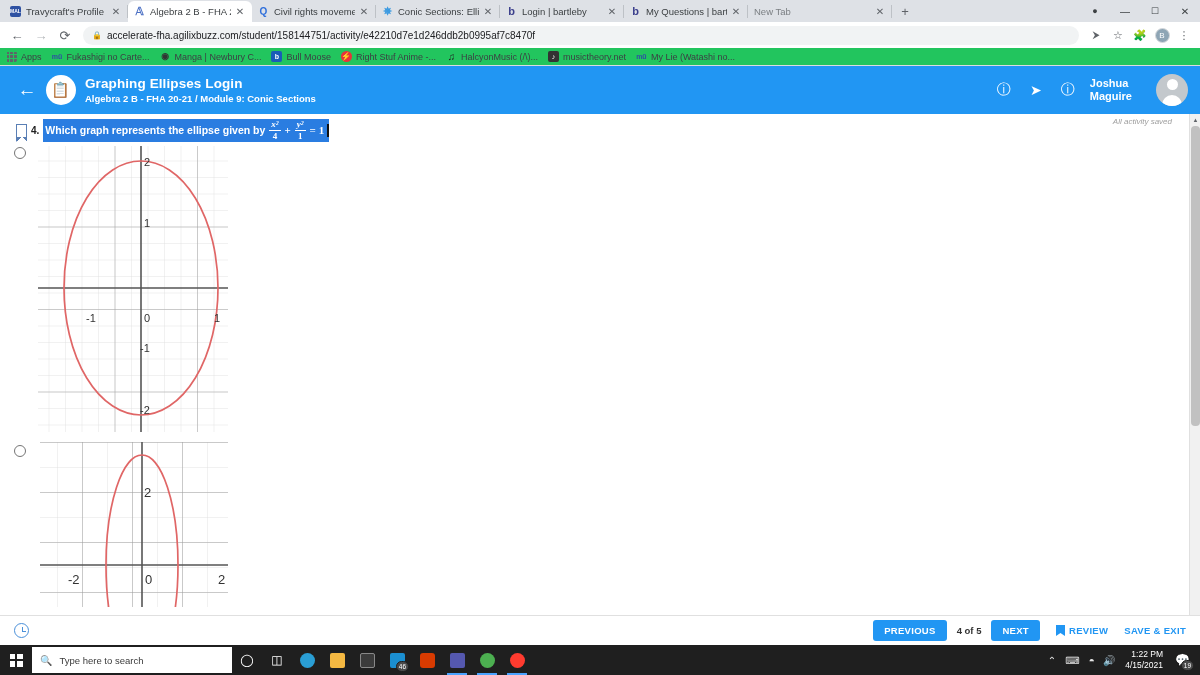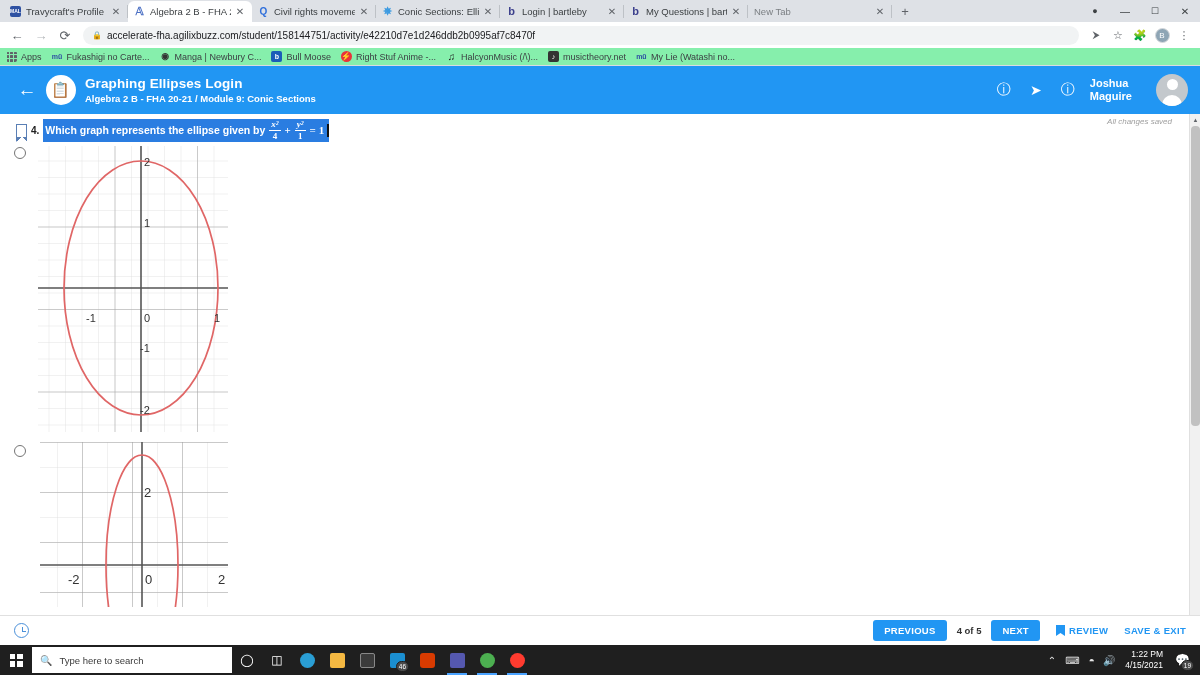--- a/index.html
+++ b/index.html
@@ -78,21 +78,21 @@
     width: 20px; height: 20px; display: flex; align-items: center;
     justify-content: center; font-size: 11px; color: #5f6368;
   }
   .avatar-chip {
     width: 15px; height: 15px; border-radius: 50%; background: #8ea5b5;
     color: #fff; font-size: 8px; display: flex; align-items: center;
     justify-content: center; border: 1px solid #d6d9dc;
   }
 
   .bookmarks {
-    height: 18px; background: #86efac; display: flex; align-items: center;
+    height: 18px; background: #22c55e; display: flex; align-items: center;
     padding: 0 6px; gap: 10px; border-bottom: 1px solid #dadce0;
   }
   .bmk {
     display: flex; align-items: center; gap: 4px;
     font-size: 9px; color: #3c4043; white-space: nowrap;
   }
   .bmk .bico {
     width: 11px; height: 11px; display: inline-flex;
     align-items: center; justify-content: center;
     font-size: 7px; font-weight: bold; border-radius: 2px;
@@ -434,21 +434,21 @@
       <div class="uname">
         <div>Joshua</div>
         <div>Maguire</div>
       </div>
       <div class="uavatar">
         <span class="head"></span>
         <span class="body"></span>
       </div>
     </div>
 
-    <div class="saved">All changes saved</div>
+    <div class="saved">All activity saved</div>
 
     <div class="qrow">
       <span class="bookmark-ic"></span>
       <span class="qnum">4.</span>
       <span class="qtext">
         <span>Which graph represents the ellipse given by</span>
         <span class="mfrac">
           <span class="num">x²</span>
           <span class="bar"></span>
           <span class="den">4</span>

